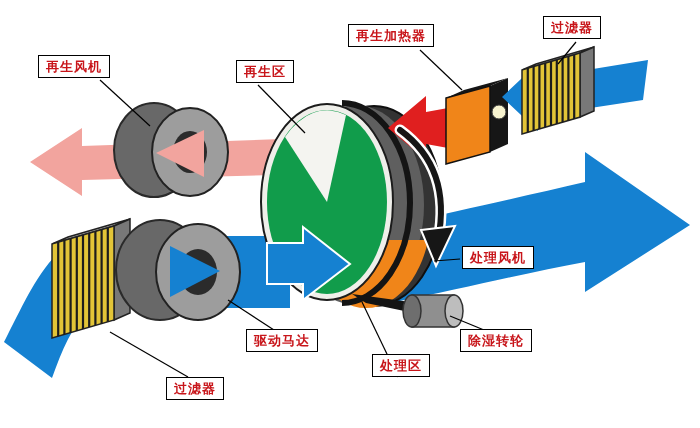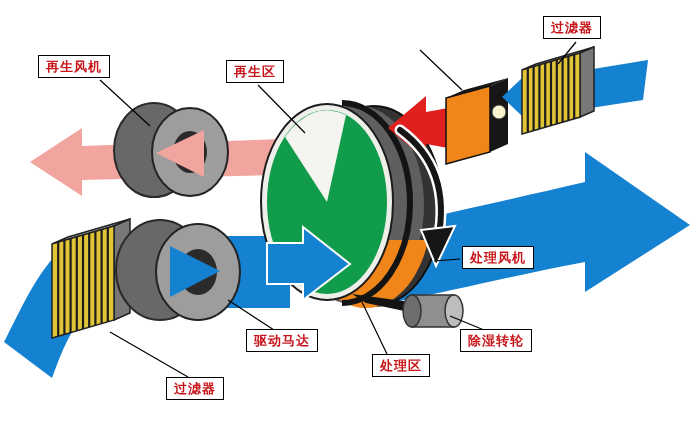--- a/index.html
+++ b/index.html
@@ -125,21 +125,22 @@
     <line x1="576" y1="42" x2="558" y2="64"></line>
     <line x1="460" y1="259" x2="434" y2="261"></line>
     <line x1="484" y1="330" x2="450" y2="316"></line>
     <line x1="398" y1="377" x2="362" y2="302"></line>
     <line x1="274" y1="330" x2="228" y2="300"></line>
     <line x1="188" y1="377" x2="110" y2="332"></line>
   </g>
 </svg>
 
   <div class="label" style="left:38px;top:55px">再生风机</div>
-  <div class="label" style="left:226px;top:60px">再生区</div>
+  <div class="label" style="left:236px;top:60px">再生区</div>
+  <div class="label" style="left:348px;top:24px">再生加热器</div>
   <div class="label" style="left:543px;top:16px">过滤器</div>
   <div class="label" style="left:462px;top:246px">处理风机</div>
   <div class="label" style="left:460px;top:329px">除湿转轮</div>
   <div class="label" style="left:372px;top:354px">处理区</div>
   <div class="label" style="left:246px;top:329px">驱动马达</div>
   <div class="label" style="left:166px;top:377px">过滤器</div>
 
 </div>
 
 </body></html>

